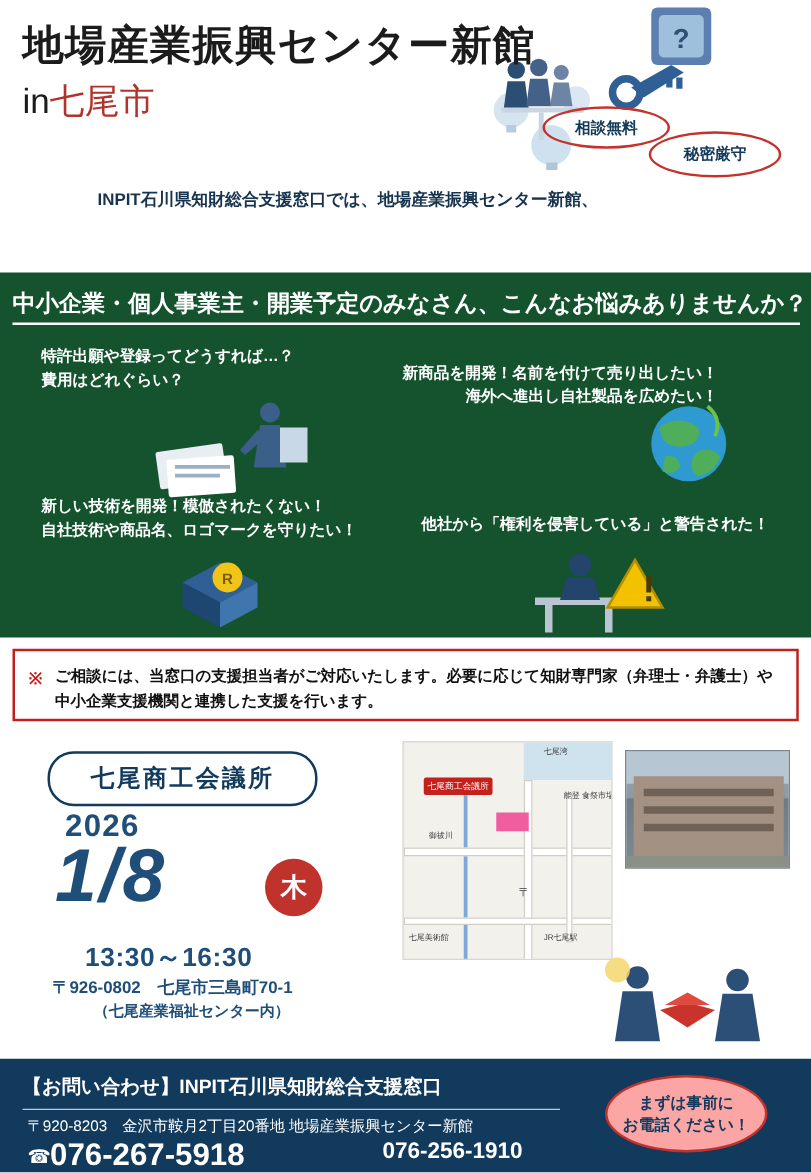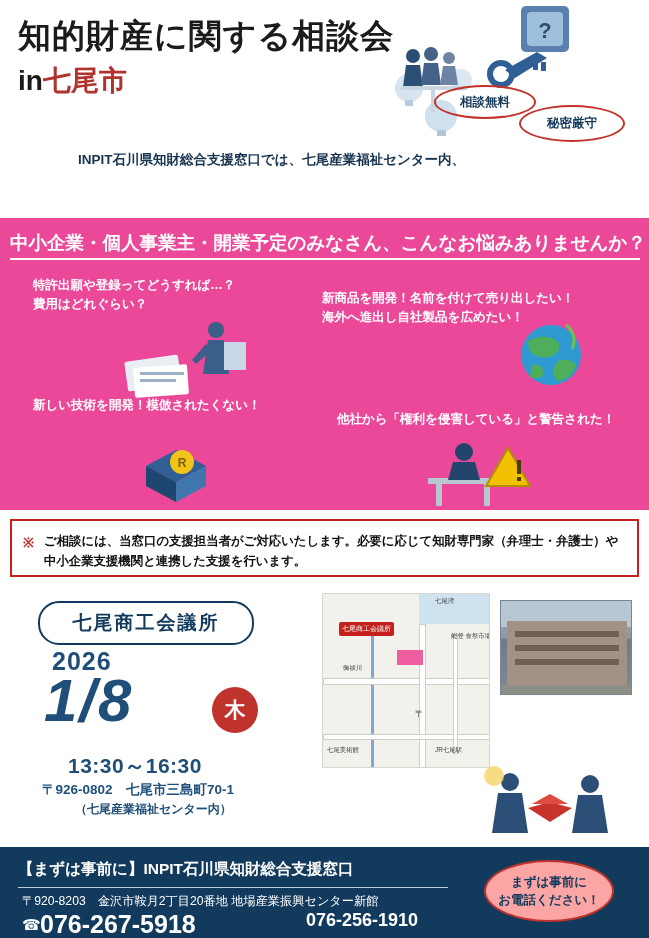--- a/index.html
+++ b/index.html
@@ -34,21 +34,21 @@
     font-size: 33px;
     font-weight: bold;
     letter-spacing: 1px;
     color: #1b1b1b;
     white-space: nowrap;
   }
   .title-sub {
     position: absolute;
     left: 18px; top: 62px;
     font-size: 28px;
-    font-weight: bold;
+    font-weight: normal;
     color: #1b1b1b;
     white-space: nowrap;
   }
   .title-sub .city {
     color: #b0332c;
   }
 
   .intro {
     position: absolute;
     left: 78px; top: 148px;
@@ -80,21 +80,21 @@
   }
   #callout-free { left: 434px; top: 85px; width: 98px; height: 30px; }
   #callout-secret { left: 519px; top: 105px; width: 102px; height: 33px; }
 
   
   .worries {
     position: absolute;
     left: 0; top: 218px;
     width: 649px;
     height: 292px;
-    background: #ec4899;
+    background: #14532d;
     color: #ffffff;
   }
   .worries-title {
     position: absolute;
     left: 10px; top: 12px;
     font-size: 18.5px;
     font-weight: bold;
     letter-spacing: 0px;
     white-space: nowrap;
   }
@@ -105,21 +105,21 @@
     background: #ffffff;
   }
   .worry {
     position: absolute;
     font-size: 12.5px;
     line-height: 1.55;
     font-weight: bold;
     white-space: nowrap;
   }
   #worry-1 { left: 33px; top: 58px; }
-  #worry-2 { left: 322px; top: 71px; }
+  #worry-2 { left: 322px; top: 71px; text-align: right; }
   #worry-3 { left: 33px; top: 178px; }
   #worry-4 { left: 337px; top: 192px; }
 
   
   .note-box {
     position: absolute;
     left: 10px; top: 519px;
     width: 629px;
     height: 58px;
     border: 2.6px solid #c1211c;
@@ -376,47 +376,48 @@
         </g>
         <g fill="#6d84a5">
           <circle cx="340" cy="50" r="6"></circle>
           <path d="M334 58 h12 l3 19 h-18 z"></path>
         </g>
         <rect x="292" y="78" width="66" height="4" fill="#c9d6e2"></rect>
         <rect x="322" y="82" width="4" height="22" fill="#c9d6e2"></rect>
       </svg>
     </div>
 
-    <div class="title-main">知的財産に関する相談会</div>
+    <div class="title-main">地場産業振興センター新館</div>
     <div class="title-sub">
       <span>in</span><span class="city">七尾市</span>
     </div>
 
     <div class="callout" id="callout-free">相談無料</div>
     <div class="callout" id="callout-secret">秘密厳守</div>
 
     <div class="intro">
-      <div>INPIT石川県知財総合支援窓口では、七尾産業福祉センター内、</div>
+      <div>INPIT石川県知財総合支援窓口では、地場産業振興センター新館、</div>
     </div>
   </div>
 
   <div class="worries">
     <div class="worries-title">中小企業・個人事業主・開業予定のみなさん、こんなお悩みありませんか？</div>
     <div class="worries-underline"></div>
 
     <div class="worry" id="worry-1">
       <div>特許出願や登録ってどうすれば…？</div>
       <div>費用はどれぐらい？</div>
     </div>
     <div class="worry" id="worry-2">
       <div>新商品を開発！名前を付けて売り出したい！</div>
       <div>海外へ進出し自社製品を広めたい！</div>
     </div>
     <div class="worry" id="worry-3">
       <div>新しい技術を開発！模倣されたくない！</div>
+      <div>自社技術や商品名、ロゴマークを守りたい！</div>
     </div>
     <div class="worry" id="worry-4">
       <div>他社から「権利を侵害している」と警告された！</div>
     </div>
 
     <svg class="ill" style="left:120px;top:96px" width="150" height="90" viewBox="0 0 150 90">
       <rect x="6" y="44" width="54" height="30" rx="2" fill="#e9eef3" transform="rotate(-8 33 59)"></rect>
       <rect x="14" y="52" width="54" height="30" rx="2" fill="#ffffff" transform="rotate(-4 41 67)"></rect>
       <rect x="20" y="58" width="44" height="3" fill="#9bb0c6"></rect>
       <rect x="20" y="65" width="36" height="3" fill="#9bb0c6"></rect>
@@ -520,21 +521,21 @@
 
   <div class="bubble">
     <div>
       <div>まずは事前に</div>
       <div>お電話ください！</div>
     </div>
   </div>
 
   <div class="footer">
     <div class="footer-contact">
-      <span>【まずは事前に】</span><span>INPIT石川県知財総合支援窓口</span>
+      <span>【お問い合わせ】</span><span>INPIT石川県知財総合支援窓口</span>
     </div>
     <div class="footer-divider"></div>
     <div class="footer-addr">〒920-8203　金沢市鞍月2丁目20番地 地場産業振興センター新館</div>
     <div class="tel-icon">☎</div>
     <div class="tel1">076-267-5918</div>
     <div class="tel2">076-256-1910</div>
   </div>
 
 </div>
 

